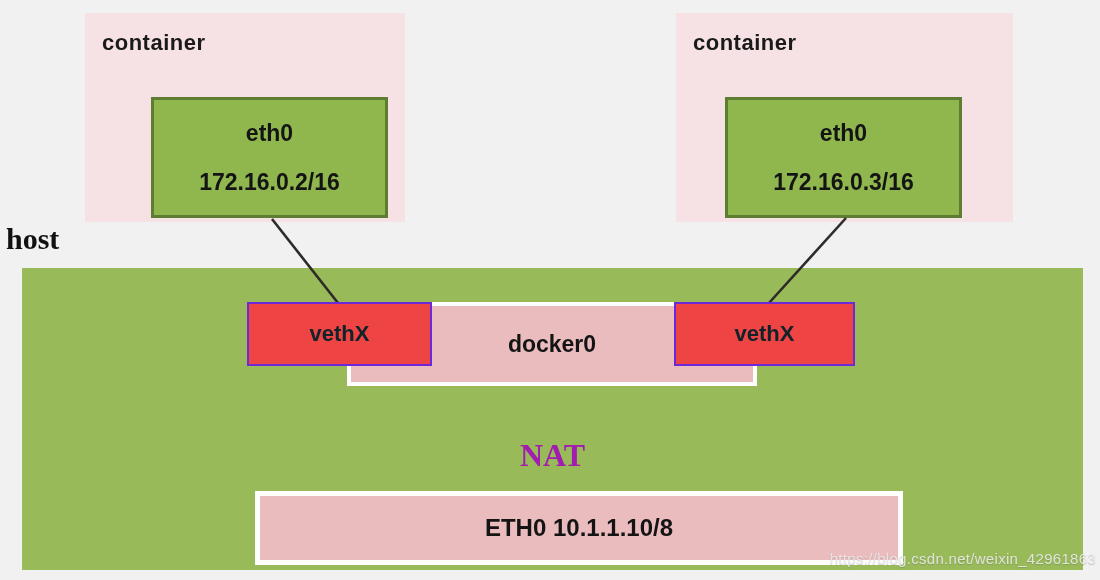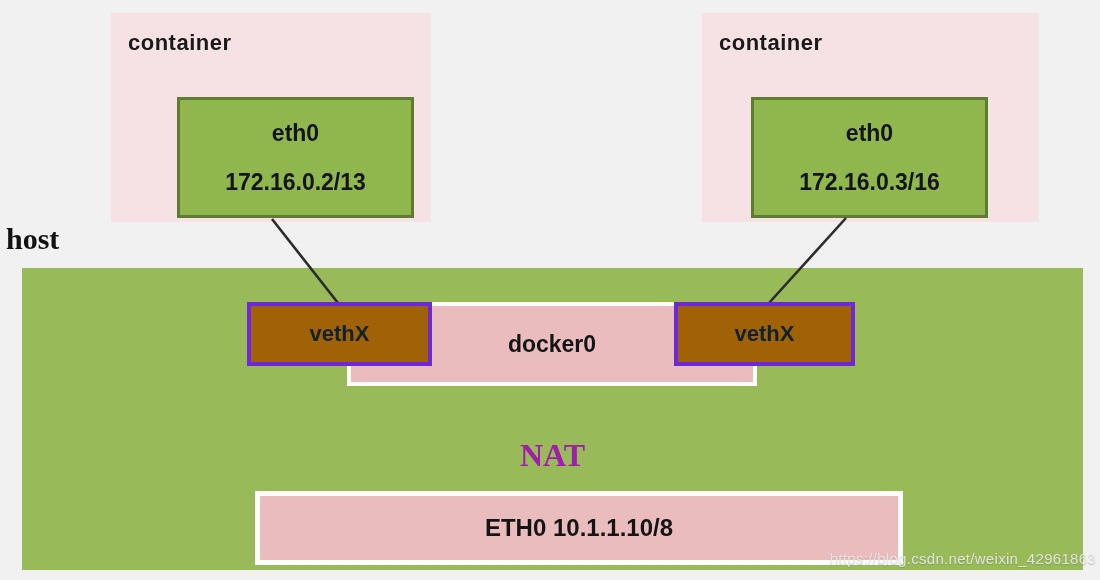--- a/index.html
+++ b/index.html
@@ -14,21 +14,20 @@
     background: #f1f1f2;
     overflow: hidden;
     font-family: "Liberation Sans", sans-serif;
   }
   
   .container-box {
     position: absolute;
     top: 13px;
     height: 209px;
     background: #f6e2e4;
-    margin-left: 26px;
   }
   .container-box.c1 { left: 85px;  width: 320px; }
   .container-box.c2 { left: 676px; width: 337px; }
   .container-label {
     position: absolute;
     left: 17px;
     top: 17px;
     font-size: 22px;
     font-weight: bold;
     color: #1a1a1a;
@@ -88,22 +87,22 @@
     gap: 4px;
     font-size: 23px;
     font-weight: bold;
     color: #141414;
     z-index: 2;
   }
   .veth-box {
     position: absolute;
     top: 302px;
     height: 64px;
-    background: #a16207;
-    border: 4px solid #6d28d9;
+    background: #ef4444;
+    border: 2px solid #6d28d9;
     box-sizing: border-box;
     display: flex;
     align-items: center;
     justify-content: center;
     font-size: 22px;
     font-weight: bold;
     color: #10222a;
     z-index: 3;
   }
   .veth-left  { left: 247px; width: 185px; }
@@ -161,21 +160,21 @@
 </style>
 </head>
 <body>
 
 <div class="stage">
 
   <div class="container-box c1">
     <div class="container-label">container</div>
     <div class="eth-box">
       <div>eth0</div>
-      <div>172.16.0.2/13</div>
+      <div>172.16.0.2/16</div>
     </div>
   </div>
 
   <div class="container-box c2">
     <div class="container-label">container</div>
     <div class="eth-box">
       <div>eth0</div>
       <div>172.16.0.3/16</div>
     </div>
   </div>

